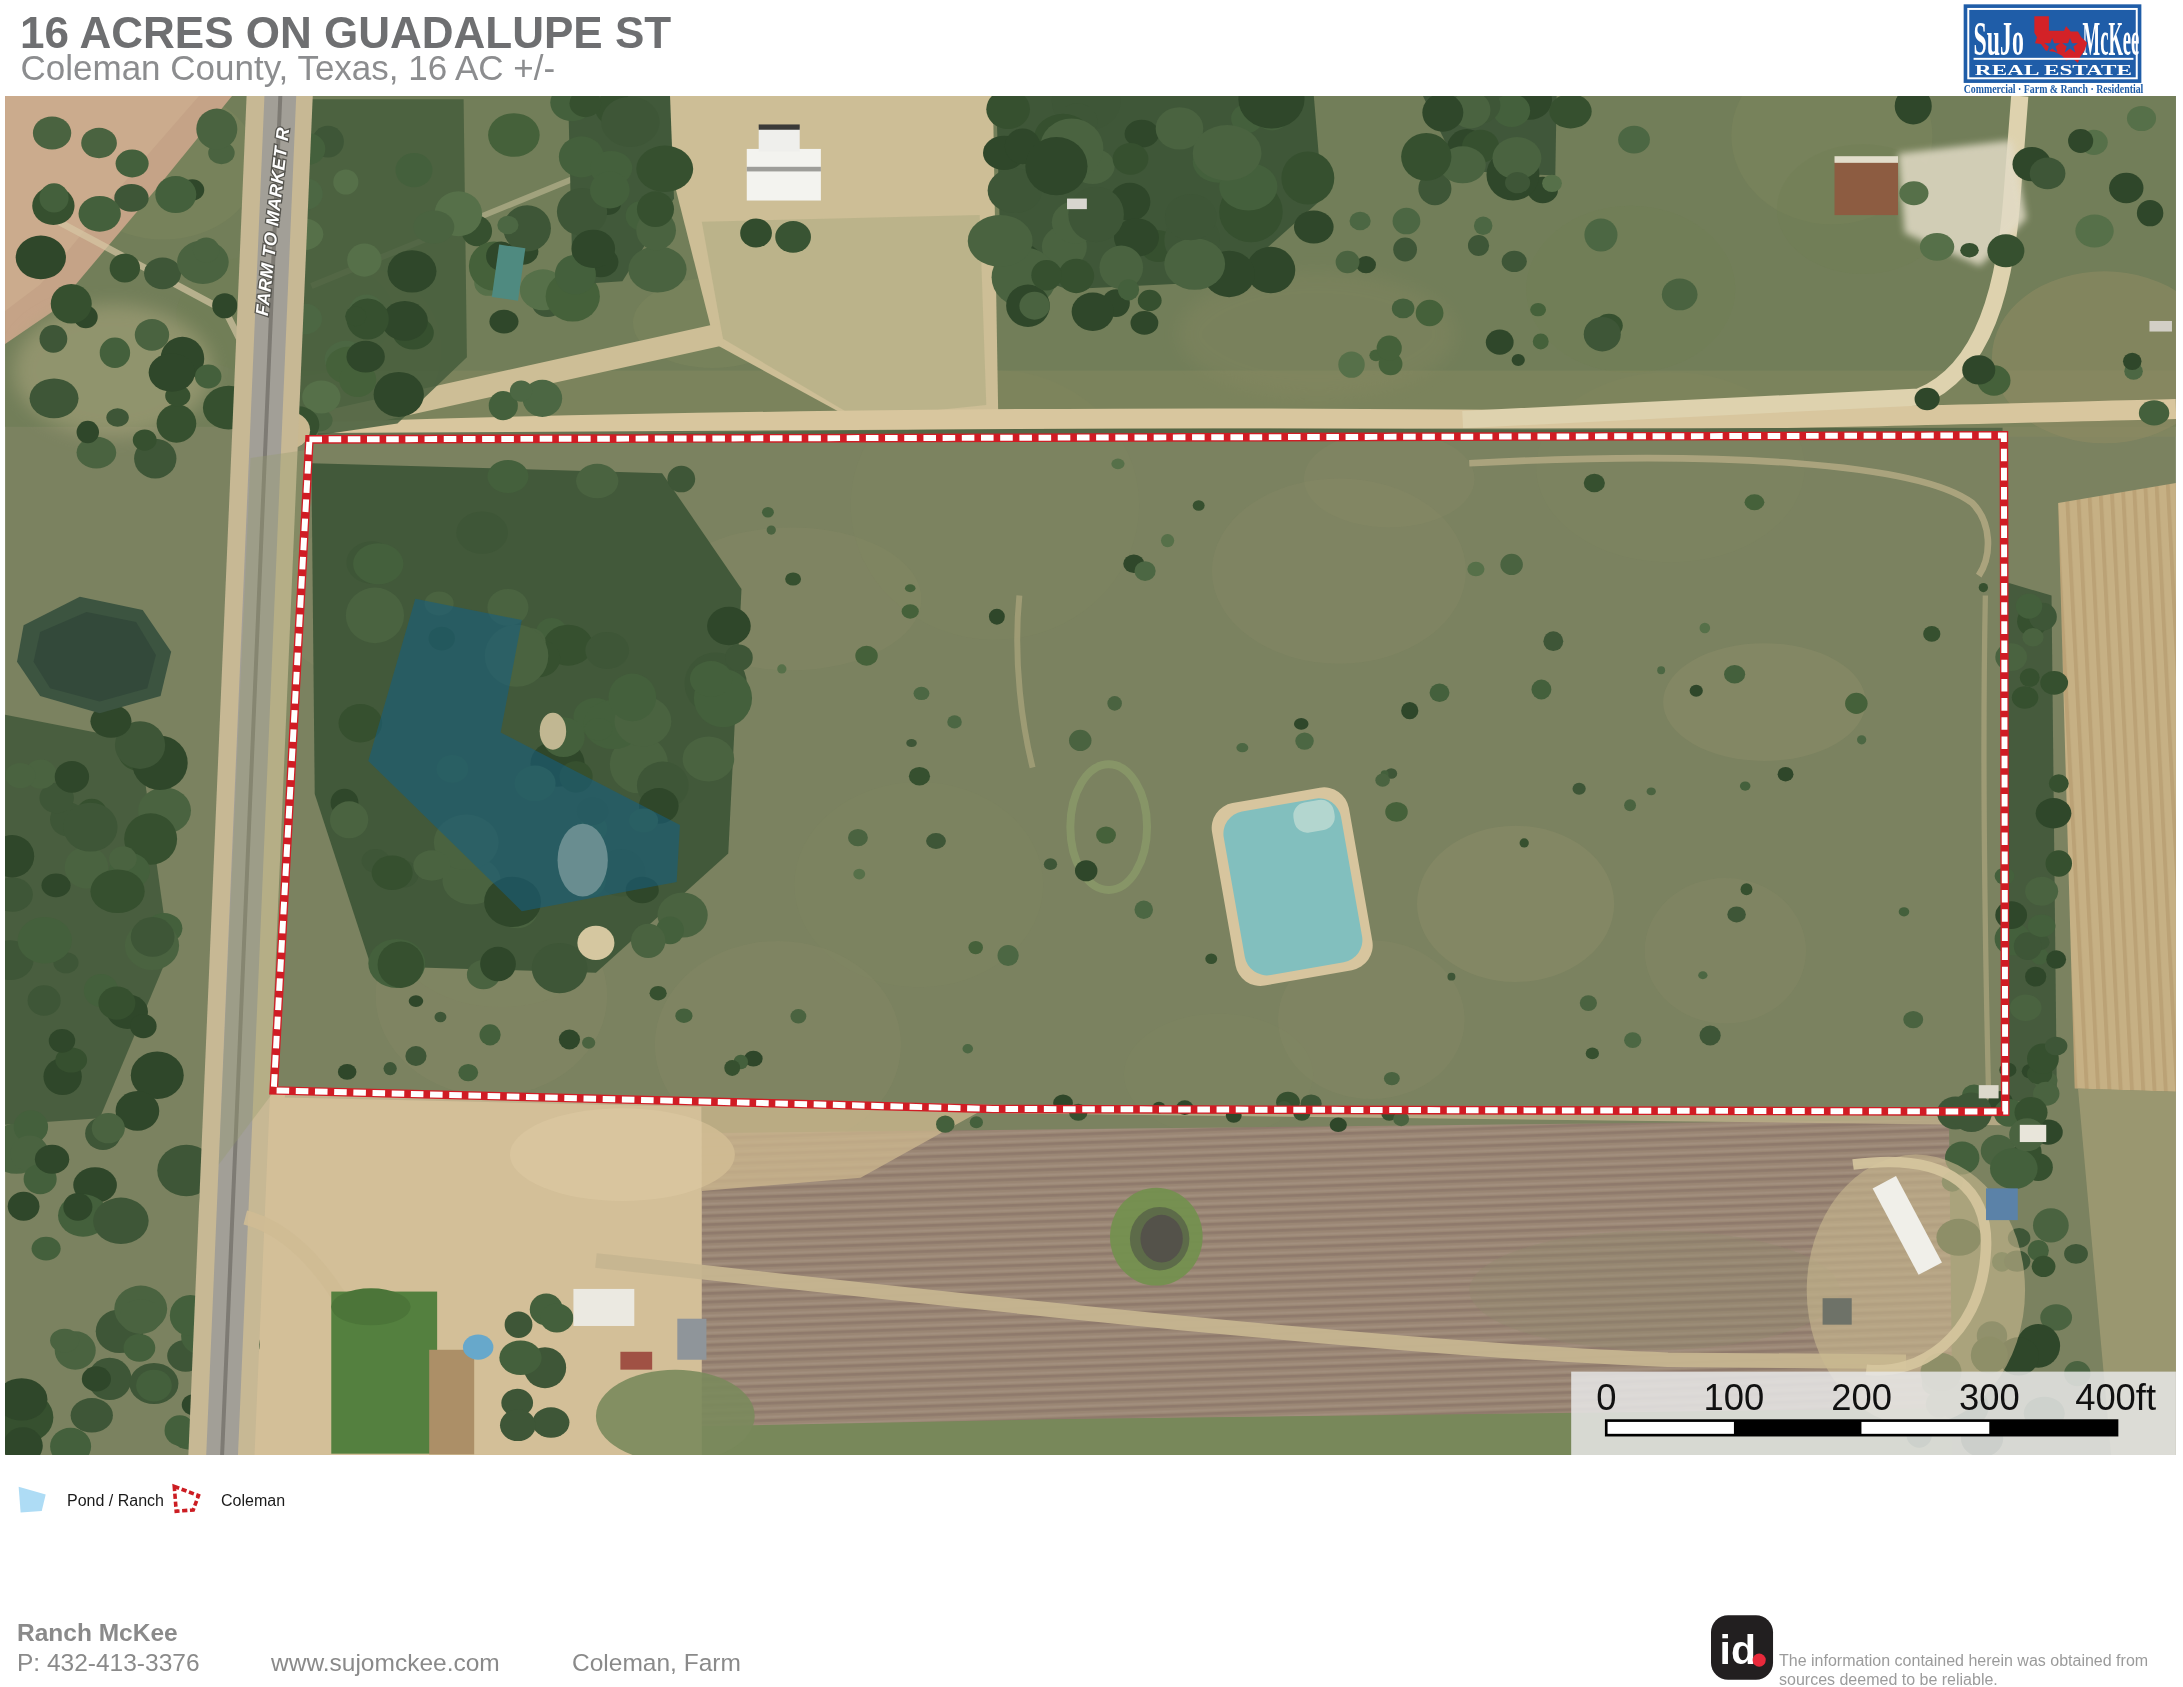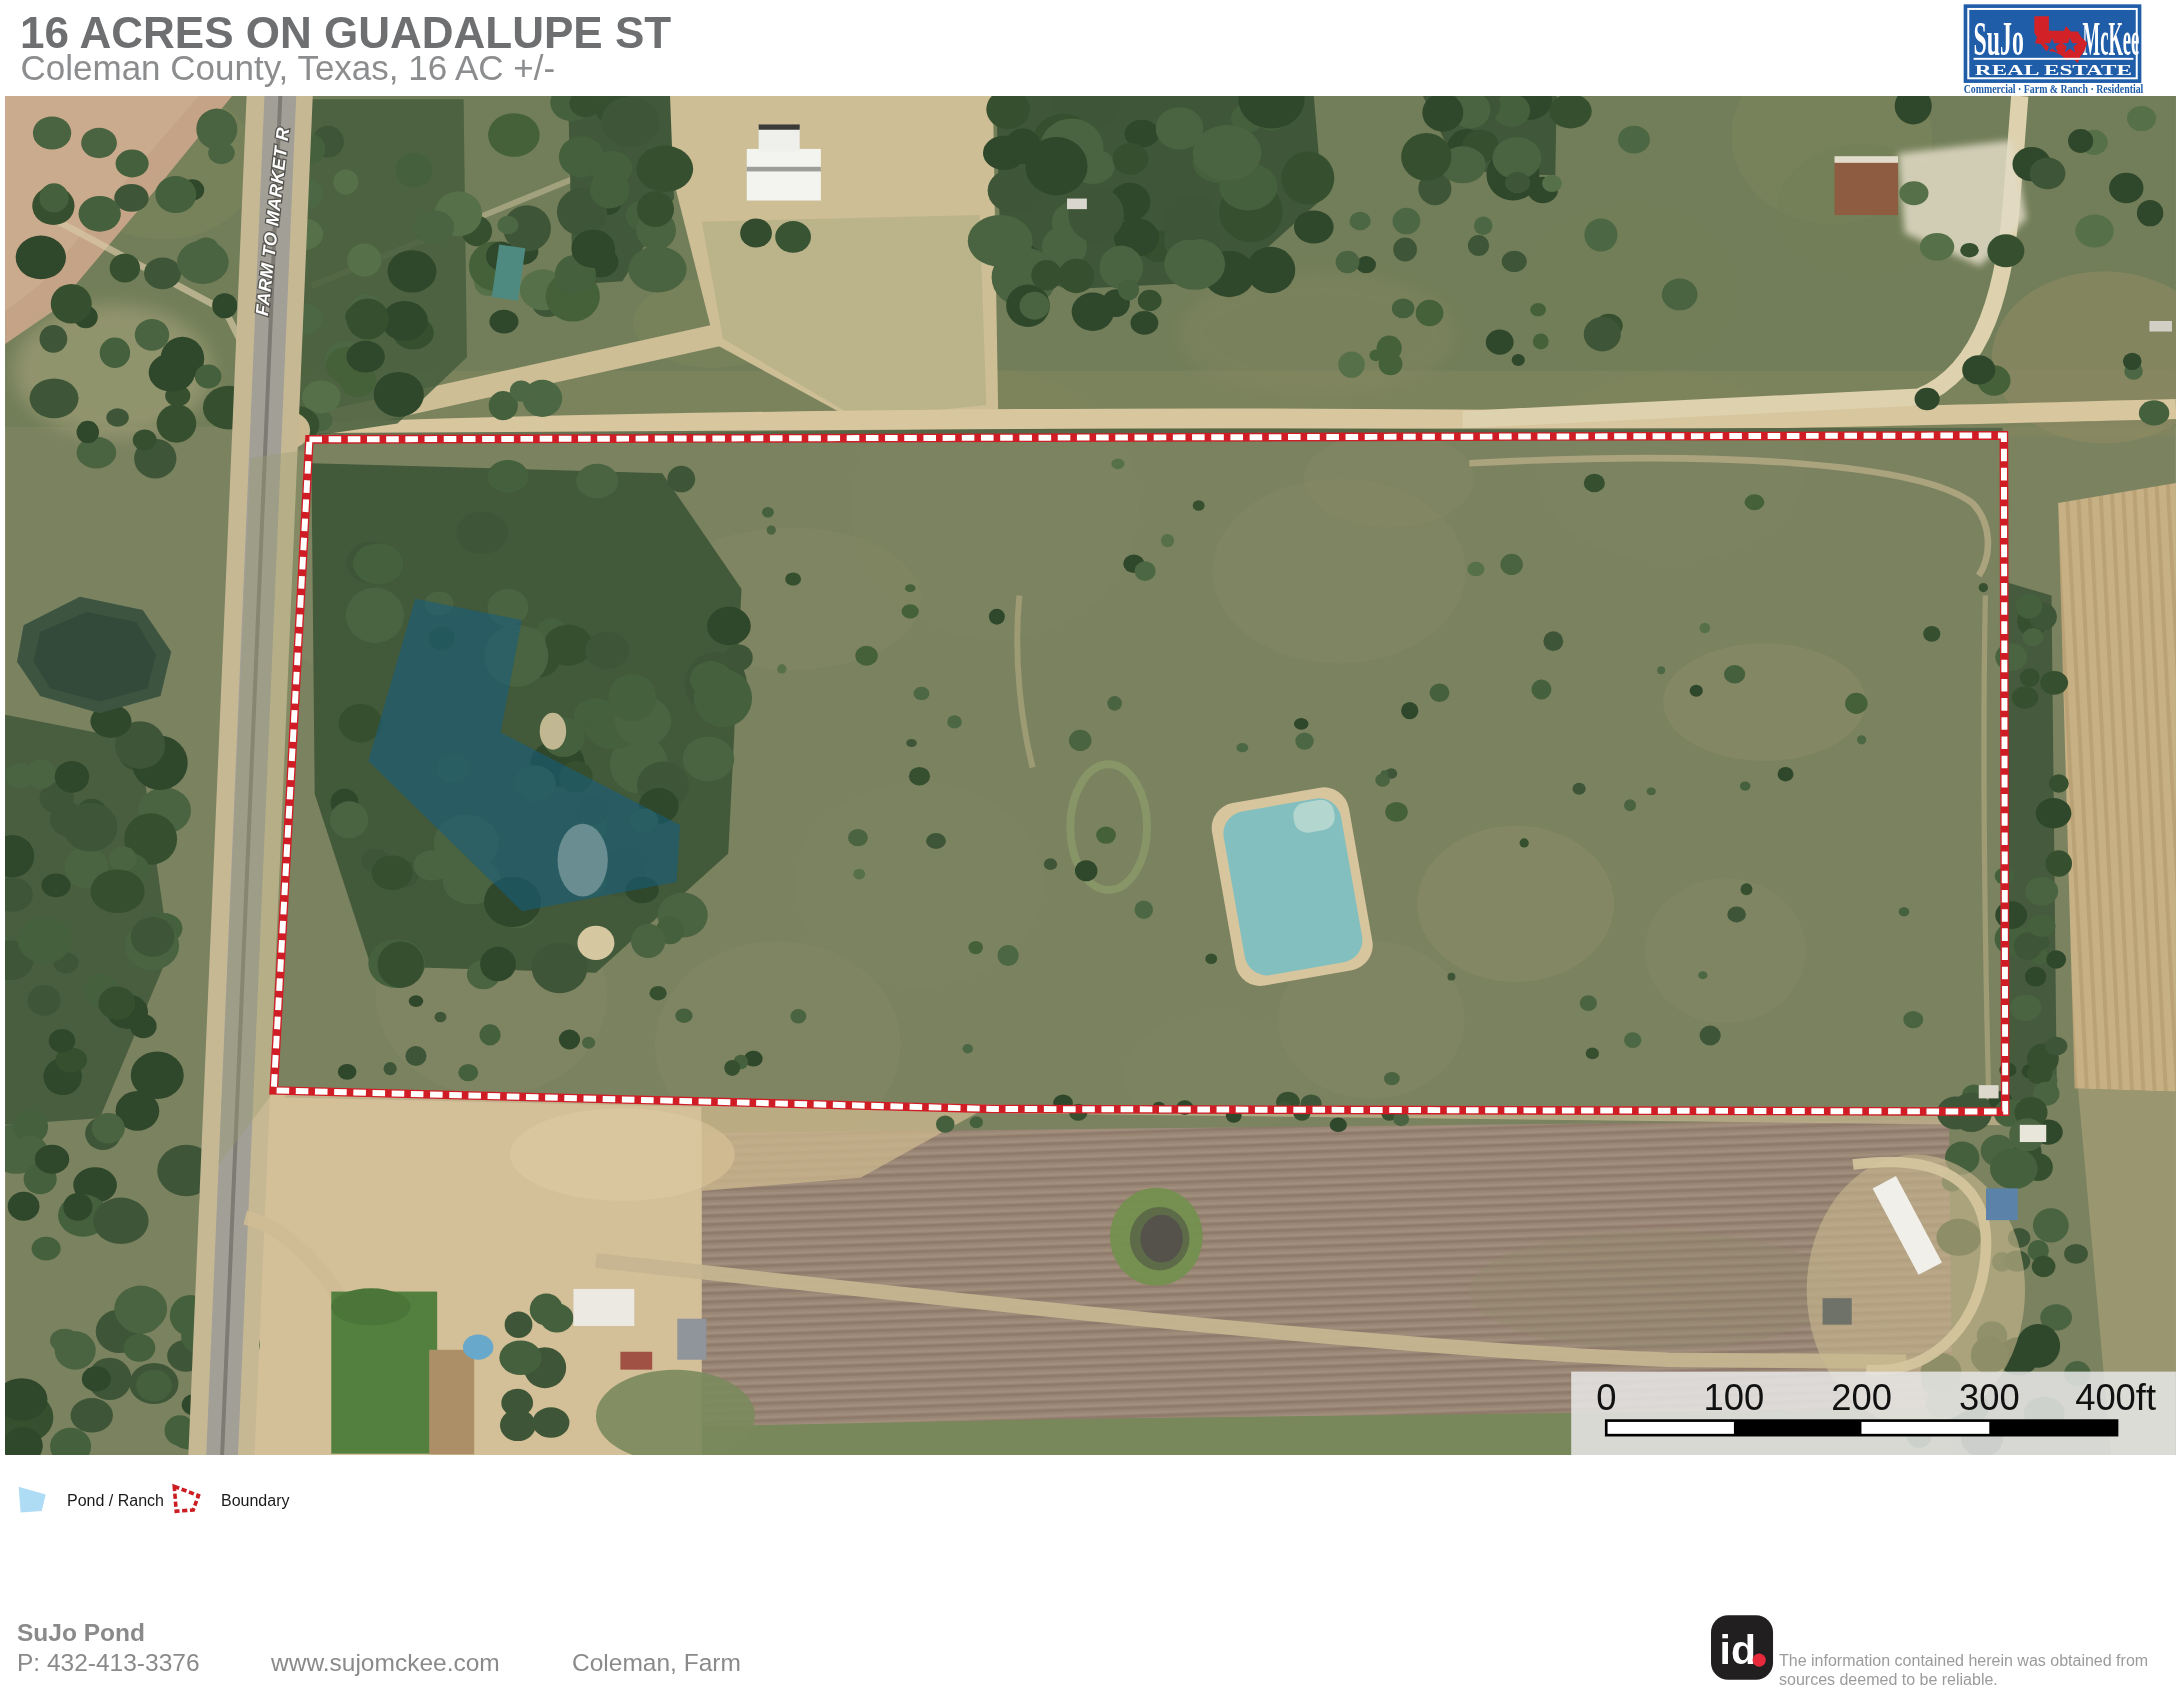--- a/index.html
+++ b/index.html
@@ -798,23 +798,23 @@
 <svg class="abs" style="left:16px; top:1484px;" width="33" height="33" viewBox="0 0 50 50">
     <polygon points="4,4 45,16 39,41 7,43" fill="#aedcf5"></polygon>
   </svg>
 
 <div class="abs" style="left:67px; top:1492px; font-size:16px; color:#1a1a1a;">Pond / Ranch</div>
 
 <svg class="abs" style="left:171px; top:1481px;" width="34" height="37" viewBox="0 0 52 56">
     <polygon points="5,8 42,22 34,44 8,46" fill="none" stroke="#cc1d23" stroke-width="5.5" stroke-dasharray="8 4"></polygon>
   </svg>
 
-<div class="abs" style="left:221px; top:1492px; font-size:16px; color:#1a1a1a;">Boundary</div>
-
-<div class="abs" style="left:17px; top:1619px; font-size:24.5px; font-weight:bold; color:#8a8a8a;">SuJo Pond</div>
+<div class="abs" style="left:221px; top:1492px; font-size:16px; color:#1a1a1a;">Coleman</div>
+
+<div class="abs" style="left:17px; top:1619px; font-size:24.5px; font-weight:bold; color:#8a8a8a;">Ranch McKee</div>
 
 <div class="abs" style="left:17px; top:1649px; font-size:24.5px; color:#8a8a8a;">P: 432-413-3376</div>
 
 <div class="abs" style="left:271px; top:1649px; font-size:24.5px; color:#8a8a8a;">www.sujomckee.com</div>
 
 <div class="abs" style="left:572px; top:1649px; font-size:24.5px; color:#8a8a8a;">Coleman, Farm</div>
 
 <div class="abs" style="left:1711px; top:1615px;"><svg width="66" height="69" viewBox="0 0 100 104">
 <rect x="0" y="0" width="94" height="98" rx="26" fill="#221f20"></rect>
 <text x="13" y="74" font-family="Liberation Sans, sans-serif" font-size="62" font-weight="bold" fill="#ffffff">id</text>

